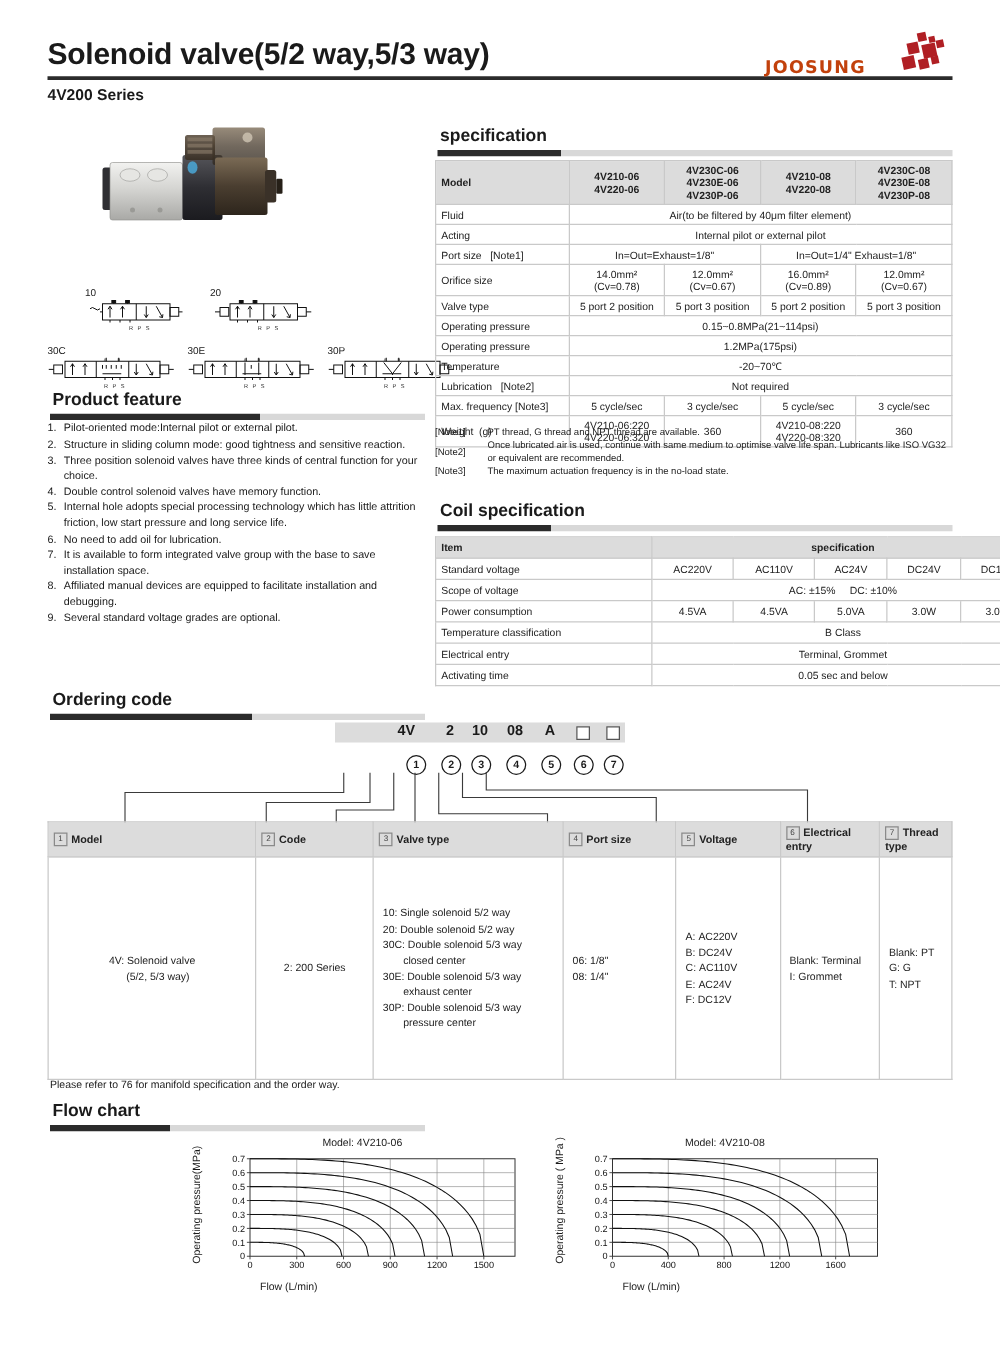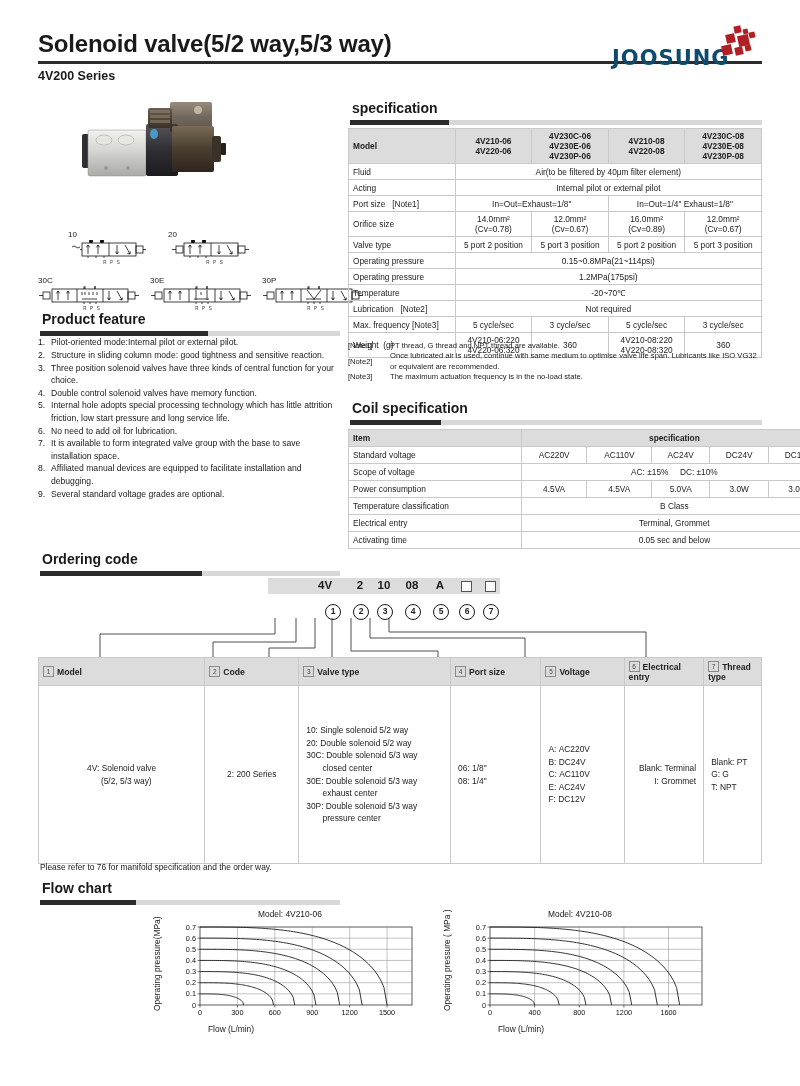--- a/index.html
+++ b/index.html
@@ -9,22 +9,22 @@
     color:#1a1a1a;position:relative;overflow:hidden;
   }
   .page{position:relative;width:800px;height:1086px;}
 
   
   .hdr{position:absolute;left:38px;top:30px;width:724px;}
   .hdr-title{font-size:24px;font-weight:bold;letter-spacing:-.2px;}
   .hdr-rule{height:3px;background:#2b2b2b;margin-top:3px;width:724px;}
   .hdr-sub{font-size:12.5px;font-weight:bold;margin-top:5px;}
   .logo{position:absolute;right:0px;top:-4px;width:150px;height:50px;}
-  .logo-text{position:absolute;left:0;top:20px;font-size:21px;font-weight:bold;
-    letter-spacing:1px;color:#0c4a6e;font-family:"DejaVu Sans", sans-serif;}
+  .logo-text{position:absolute;left:0;top:20px;font-size:14px;font-weight:bold;
+    letter-spacing:1px;color:#c2410c;font-family:"DejaVu Sans", sans-serif;}
   .logo-mark{position:absolute;right:4px;top:0px;width:40px;height:32px;}
   .sq{position:absolute;background:#b01f24;transform:rotate(-12deg);}
 
   
   .sec{position:absolute;}
   .sec-t{font-size:14px;font-weight:bold;padding-left:2px;}
   .sec-bar{height:5px;margin-top:4px;background:
      linear-gradient(to right,#2b2b2b 0 var(--dark,45%), #d8d8d8 var(--dark,45%) 100%);}
 
   
@@ -503,21 +503,21 @@
             <th style="width: 8%;"><span class="cn">7</span><span>Thread type</span></th>
           </tr>
         </thead>
       <tbody>
           <tr>
             <td style="text-align: center;">4V:&nbsp;Solenoid&nbsp;valve<br>&nbsp;&nbsp;&nbsp;&nbsp;(5/2,&nbsp;5/3&nbsp;way)</td>
             <td style="text-align: center;">2:&nbsp;200&nbsp;Series</td>
             <td style="text-align: left;">10:&nbsp;Single&nbsp;solenoid&nbsp;5/2&nbsp;way<br>20:&nbsp;Double&nbsp;solenoid&nbsp;5/2&nbsp;way<br>30C:&nbsp;Double&nbsp;solenoid&nbsp;5/3&nbsp;way<br>&nbsp;&nbsp;&nbsp;&nbsp;&nbsp;&nbsp;&nbsp;closed&nbsp;center<br>30E:&nbsp;Double&nbsp;solenoid&nbsp;5/3&nbsp;way<br>&nbsp;&nbsp;&nbsp;&nbsp;&nbsp;&nbsp;&nbsp;exhaust&nbsp;center<br>30P:&nbsp;Double&nbsp;solenoid&nbsp;5/3&nbsp;way<br>&nbsp;&nbsp;&nbsp;&nbsp;&nbsp;&nbsp;&nbsp;pressure&nbsp;center</td>
             <td style="text-align: left;">06:&nbsp;1/8"<br>08:&nbsp;1/4"</td>
             <td style="text-align: left;">A:&nbsp;AC220V<br>B:&nbsp;DC24V<br>C:&nbsp;AC110V<br>E:&nbsp;AC24V<br>F:&nbsp;DC12V</td>
-            <td style="text-align: right;">Blank:&nbsp;Terminal<br>I:&nbsp;Grommet</td>
+            <td style="text-align: left;">Blank:&nbsp;Terminal<br>I:&nbsp;Grommet</td>
             <td style="text-align: left;">Blank:&nbsp;PT<br>G:&nbsp;G<br>T:&nbsp;NPT</td>
           </tr>
         </tbody>
     </table>
   </div>
 
   <div class="refnote">Please refer to 76 for manifold specification and the order way.</div>
 
   <div class="sec" style="left:40px;top:880px;width:300px;--dark:32%;">
     <div class="sec-t">Flow chart</div>

